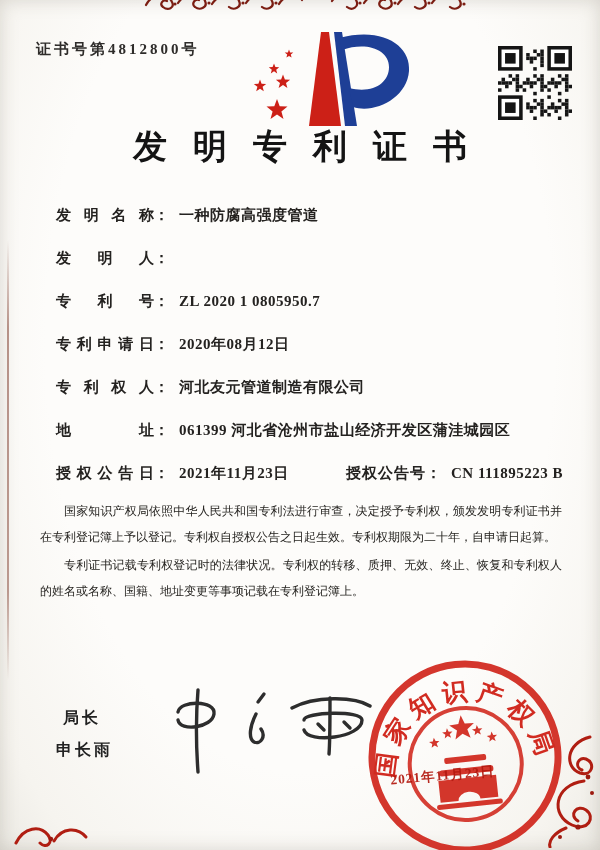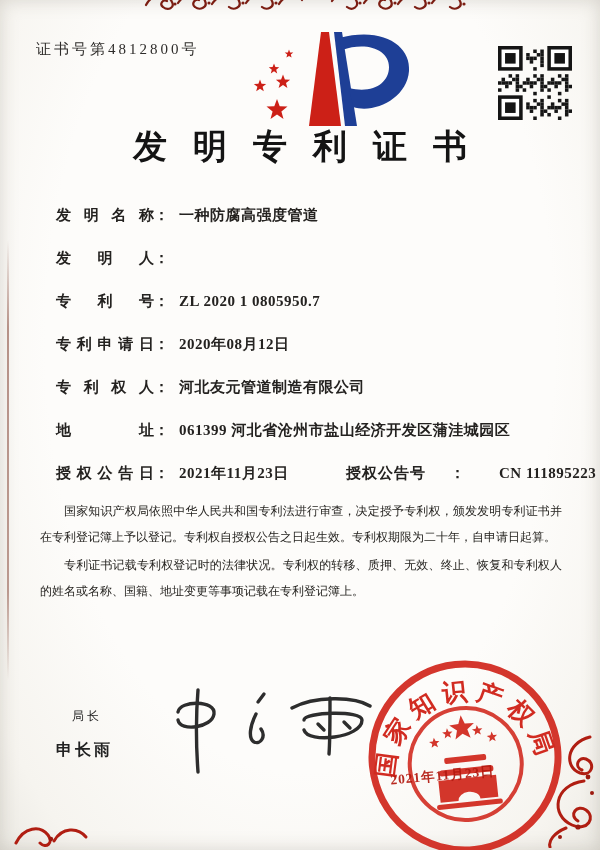--- a/index.html
+++ b/index.html
@@ -10,49 +10,49 @@
   }
   .page{
     position:relative;width:600px;height:850px;overflow:hidden;
     background:radial-gradient(ellipse at 50% 40%, #fdfcfa 60%, #f6f4ef 88%, #eceae4 100%);
     box-shadow:inset 0 0 18px rgba(120,110,95,.25);
     color:#1f1f1f;
   }
   
   .ornament-top{position:absolute;left:142px;top:-5px;width:330px;height:20px;}
   
-  .cert-no{position:absolute;left:36px;top:40px;font-size:15px;letter-spacing:3px;color:#2e2c2a;font-weight:normal;}
+  .cert-no{position:absolute;left:36px;top:40px;font-size:15px;letter-spacing:3px;color:#2e2c2a;font-weight:bold;}
   
   .logo{position:absolute;left:233px;top:26px;width:192px;height:102px;}
   
   .qr{position:absolute;left:498px;top:46px;width:74px;height:74px;}
   
   .title{
     position:absolute;left:0;top:124px;width:100%;
     text-align:center;font-size:34px;font-weight:bold;
     letter-spacing:26px;padding-left:26px;box-sizing:border-box;color:#141414;
   }
   
   .fields{position:absolute;left:56px;top:206px;width:525px;}
   .frow{display:flex;align-items:baseline;height:16px;margin-bottom:27px;font-size:15px;font-weight:bold;color:#242220;}
   .flabel{display:inline-block;width:98px;text-align:justify;text-align-last:justify;flex:none;}
   .fcolon{flex:none;margin-right:10px;}
   .fvalue{font-weight:bold;letter-spacing:.5px;white-space:nowrap;}
   .grant-left{display:flex;align-items:baseline;width:258px;flex:none;}
-  .grant-right{display:flex;align-items:baseline;margin-left:32px;gap:24px;}
+  .grant-right{display:flex;align-items:baseline;margin-left:32px;}
   .grant-right .flabel2{flex:none;letter-spacing:1px;}
   
   .body-text{
     position:absolute;left:40px;top:498px;width:522px;
     font-size:12px;line-height:26px;text-align:justify;
     color:#262421;
   }
   .body-text p{margin:0 0 2px 0;text-indent:2em;}
   
-  .sig-title{position:absolute;left:72px;top:708px;font-size:12px;letter-spacing:3px;font-weight:normal;color:#222;}
+  .sig-title{position:absolute;left:63px;top:708px;font-size:16px;letter-spacing:3px;font-weight:bold;color:#222;}
   .sig-name{position:absolute;left:56px;top:740px;font-size:16px;letter-spacing:3px;font-weight:bold;color:#222;}
   .sig-hand{position:absolute;left:158px;top:684px;width:232px;height:96px;}
   
   .seal{position:absolute;left:364px;top:656px;width:202px;height:202px;transform:rotate(-6deg);opacity:.94;}
   .seal-date{
     position:absolute;left:390px;top:764px;width:170px;
     font-size:13.5px;font-weight:bold;letter-spacing:1px;
     color:rgba(178,24,14,.92);transform:rotate(-5deg);
   }
   

